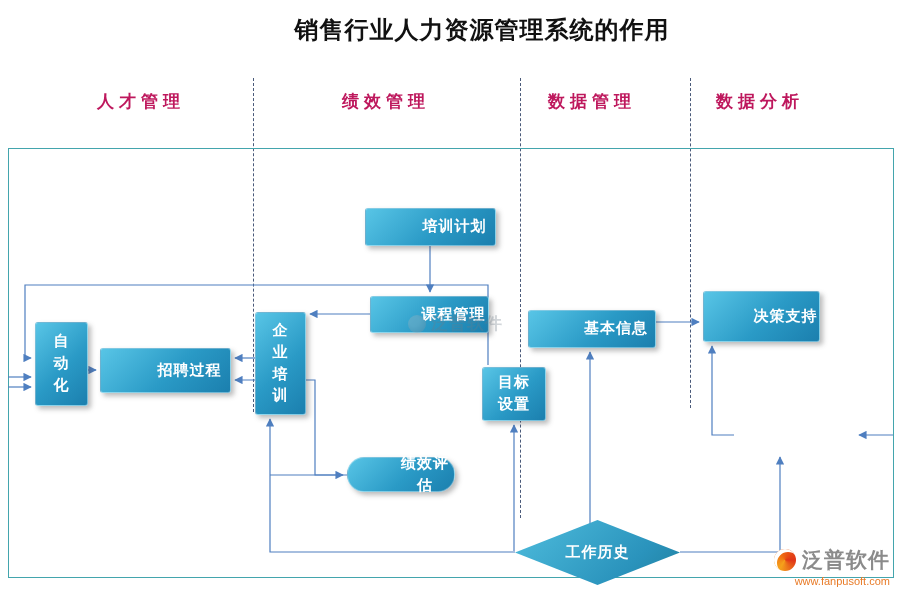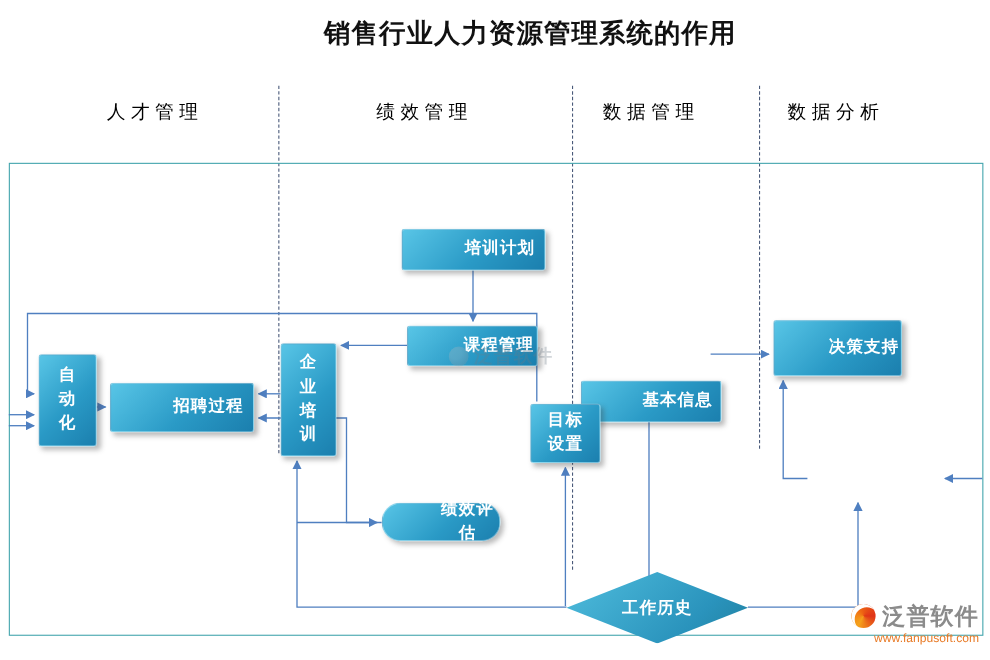--- a/index.html
+++ b/index.html
@@ -2,43 +2,43 @@
 <html><head>
 <meta charset="utf-8">
 <style>
   html,body{margin:0;padding:0;background:#ffffff;}
   body{width:900px;height:600px;overflow:hidden;font-family:"Liberation Serif", serif;}
   .canvas{position:relative;width:900px;height:600px;background:#fff;}
 
   .title{position:absolute;left:0;top:14px;width:900px;text-align:center;
          font-size:24px;font-weight:600;color:#111;letter-spacing:1px;padding-left:32px;}
 
-  .col-header{position:absolute;top:90px;font-size:17px;font-weight:normal;
-              color:#000000;letter-spacing:5px;white-space:nowrap;}
+  .col-header{position:absolute;top:90px;font-size:17px;font-weight:bold;
+              color:#be185d;letter-spacing:5px;white-space:nowrap;}
   .col-h1{left:97px;} .col-h2{left:342px;} .col-h3{left:548px;} .col-h4{left:716px;}
 
   .dash{position:absolute;width:0;border-left:1px dashed #4a5a7a;}
   .dash1{left:253px;top:78px;height:334px;}
   .dash2{left:520px;top:78px;height:440px;}
   .dash3{left:690px;top:78px;height:330px;}
 
   .frame{position:absolute;left:8px;top:148px;width:884px;height:428px;
          border:1px solid #43a5ad;}
 
   svg.wires{position:absolute;left:0;top:0;width:900px;height:600px;}
 
   .node{position:absolute;display:flex;align-items:center;justify-content:center;
         background:linear-gradient(135deg,#58c5e6 0%,#2a9ac6 55%,#1b7fae 100%);
         color:#fff;font-weight:bold;font-size:15px;letter-spacing:1px;
         border:1px solid rgba(255,255,255,.35);border-radius:3px;
         box-shadow:3px 3px 5px rgba(60,60,60,.35);
         text-align:center;word-break:break-all;line-height:1.45;box-sizing:border-box;padding-left:48px;}
   .n-pxjh{left:365px;top:208px;width:131px;height:38px;}
   .n-kcgl{left:370px;top:296px;width:119px;height:37px;}
-  .n-jbxx{left:528px;top:310px;width:128px;height:38px;margin-top:36px;}
+  .n-jbxx{left:528px;top:310px;width:128px;height:38px;}
   .n-jczc{left:703px;top:291px;width:117px;height:51px;}
   .n-zdh {left:35px; top:322px;width:53px; height:84px;padding:4px 14px;}
   .n-zpgc{left:100px;top:348px;width:131px;height:45px;}
   .n-qypx{left:255px;top:312px;width:51px;height:103px;padding:4px 13px;}
   .n-mbsz{left:482px;top:367px;width:64px;height:54px;padding:8px 14px;}
   .n-jxpg{left:347px;top:457px;width:108px;height:35px;border-radius:17px;}
   .n-rlzy{left:734px;top:417px;width:121px;height:36px;}
 
   .diamond{position:absolute;left:515px;top:520px;width:165px;height:65px;
            display:flex;align-items:center;justify-content:center;

